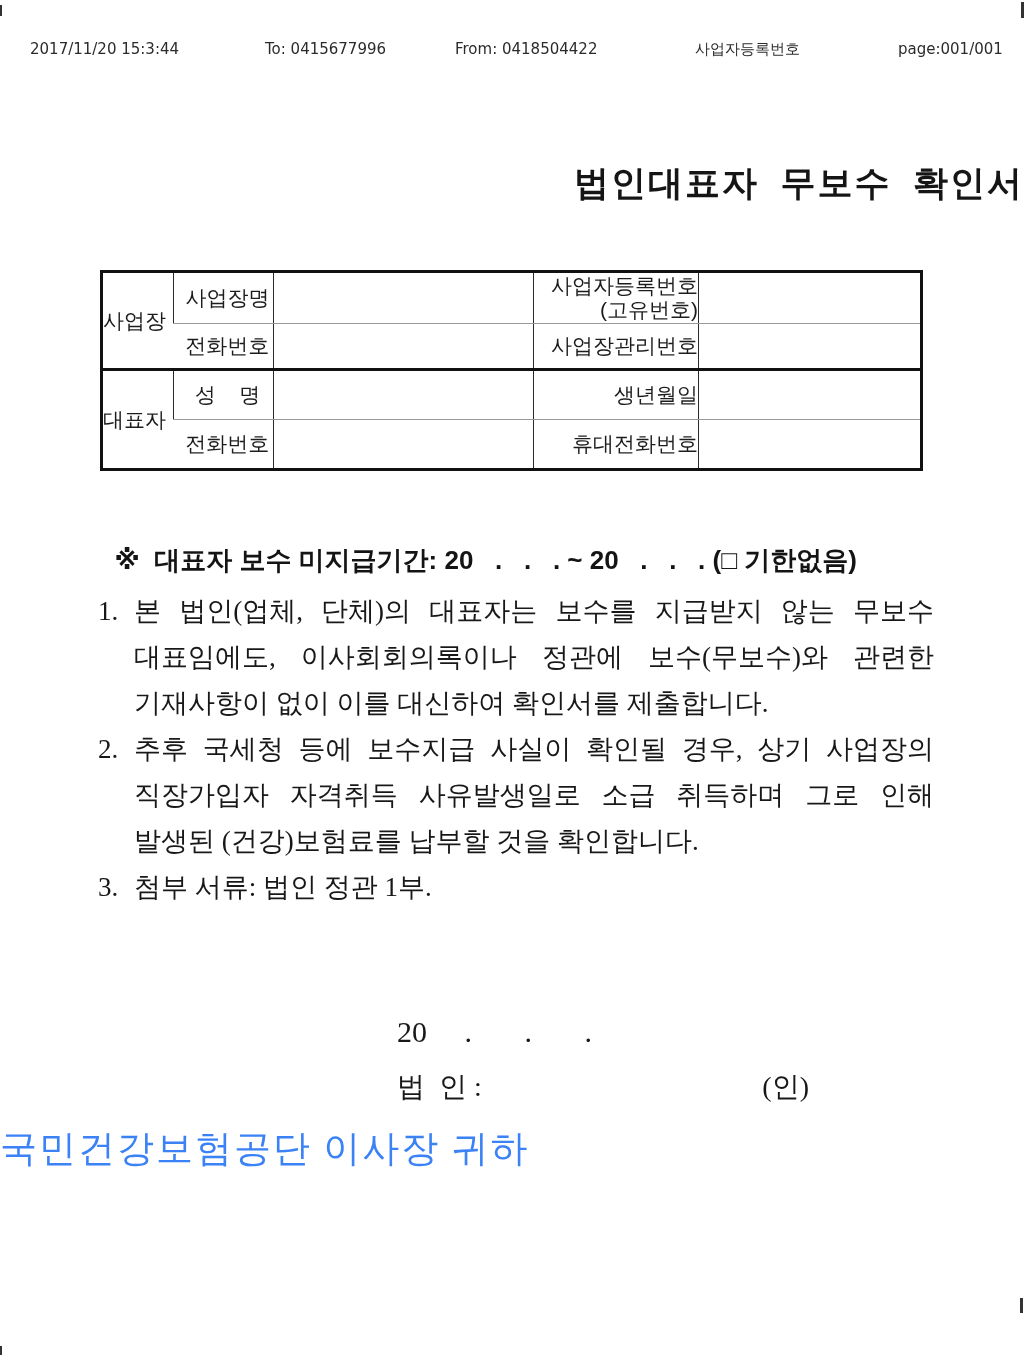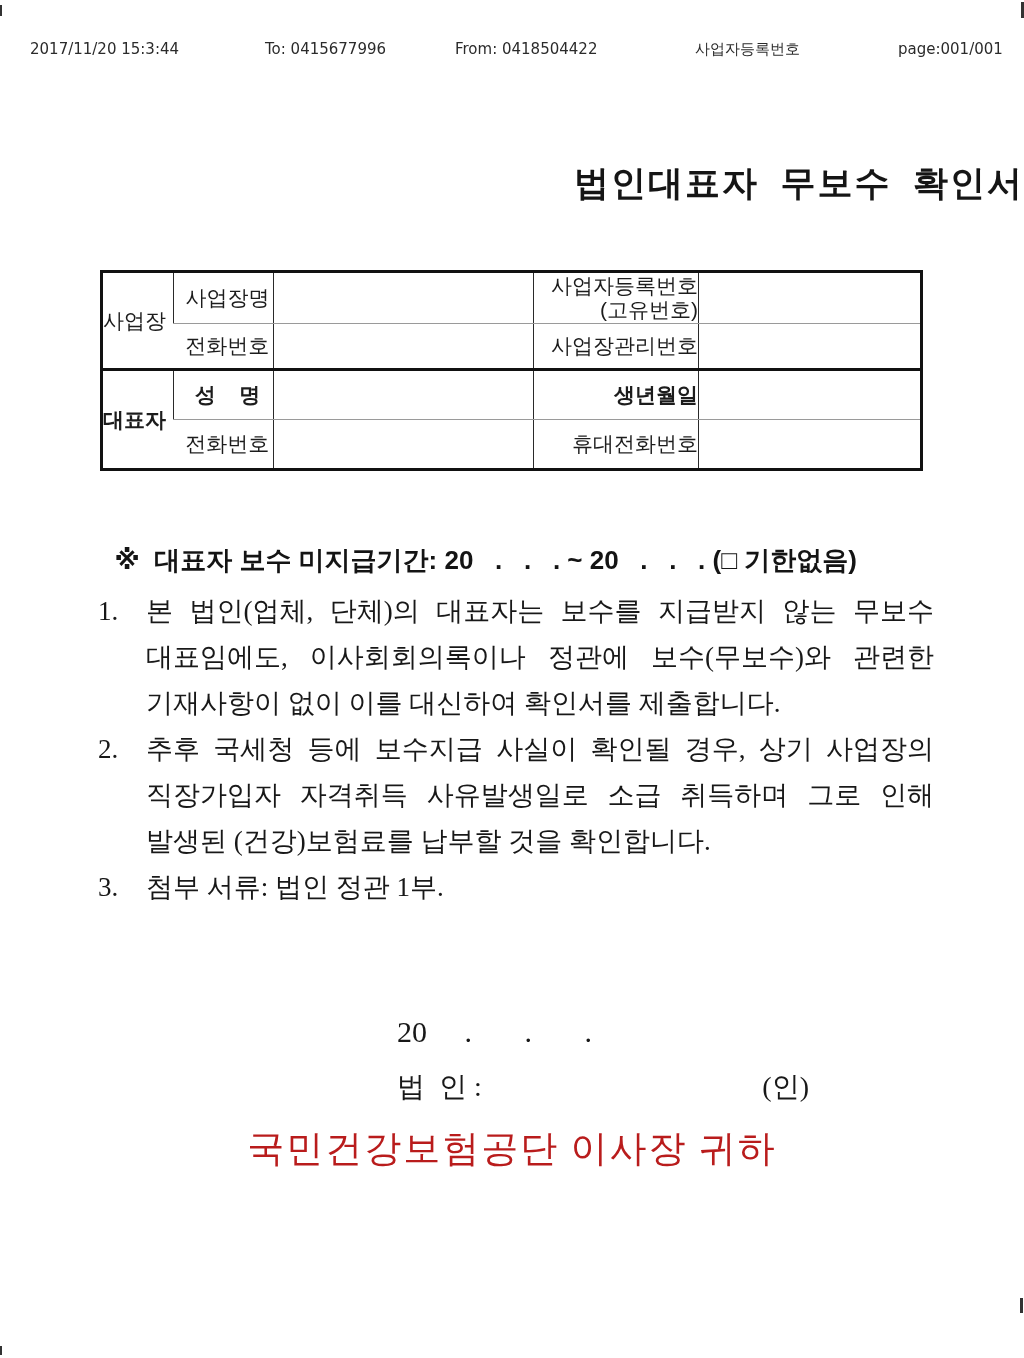--- a/index.html
+++ b/index.html
@@ -42,57 +42,57 @@
     border-left:1px solid #2a2a2a;
     vertical-align:middle;
     font-family:"Liberation Sans","DejaVu Sans",sans-serif;
     font-size:21px; color:#1c1c1c;
   }
   table.info td:first-child { border-left:none; }
   tr.r1 { height:52px; } tr.r2 { height:46px; }
   tr.r3 { height:50px; } tr.r4 { height:50px; }
   tr.r1 > td.nb { border-bottom:1px solid #9a9a9a; }
   tr.r3 > td.nb { border-bottom:1px solid #9a9a9a; }
-  tr.r3 > td { border-top:3px solid #111;font-weight:bold; }
+  tr.r3 > td { border-top:3px solid #111; }
   td.grp { letter-spacing:0; }
   td.f1  { padding-left:8px; white-space:pre;text-align:center; }
   td.f2  { text-align:right; line-height:24px; }
   td.f2 .f2sub { display:block; }
 
   
   .period {
     position:absolute; top:512px; left:100px; width:830px;
     font-family:"Liberation Sans","DejaVu Sans",sans-serif;
     font-weight:bold; font-size:26px; white-space:pre; color:#141414;
   }
   .period .cbx { font-weight:normal; }
 
   
   .paras {
     position:absolute; top:588px; left:98px; width:836px;
     font-size:27px; line-height:46px; color:#181818;
   }
   .para { display:flex; align-items:flex-start; }
   .para .num { flex:0 0 36px; }
-  .para .ptxt { flex:1 1 auto; text-align:justify; word-break:keep-all;margin-left:12px; }
+  .para .ptxt { flex:1 1 auto; text-align:justify; word-break:keep-all; }
 
   
   .date-line {
     position:absolute; top:1015px; left:397px;
     font-size:30px; white-space:pre; color:#181818;
   }
   .sign-line {
     position:absolute; top:1068px; left:397px; width:412px;
     display:flex; justify-content:space-between; align-items:baseline;
     font-size:28px; white-space:pre; color:#181818;
   }
   .doc-footer {
     position:absolute; top:1124px; left:0; width:100%;
-    text-align:center; font-size:37px; letter-spacing:2px;
-    white-space:pre; color:#b91c1c;
+    text-align:left; font-size:37px; letter-spacing:2px;
+    white-space:pre; color:#3b82f6;
   }
 
   
   .artifact { position:absolute; background:#333; }
   .a1 { right:0; top:2px;    width:3px; height:16px; }
   .a2 { right:1px; top:1298px; width:3px; height:15px; }
   .a3 { left:0;  top:5px;    width:2px; height:11px; }
   .a4 { left:0;  top:1346px; width:2px; height:9px; }
 </style>
 </head>

